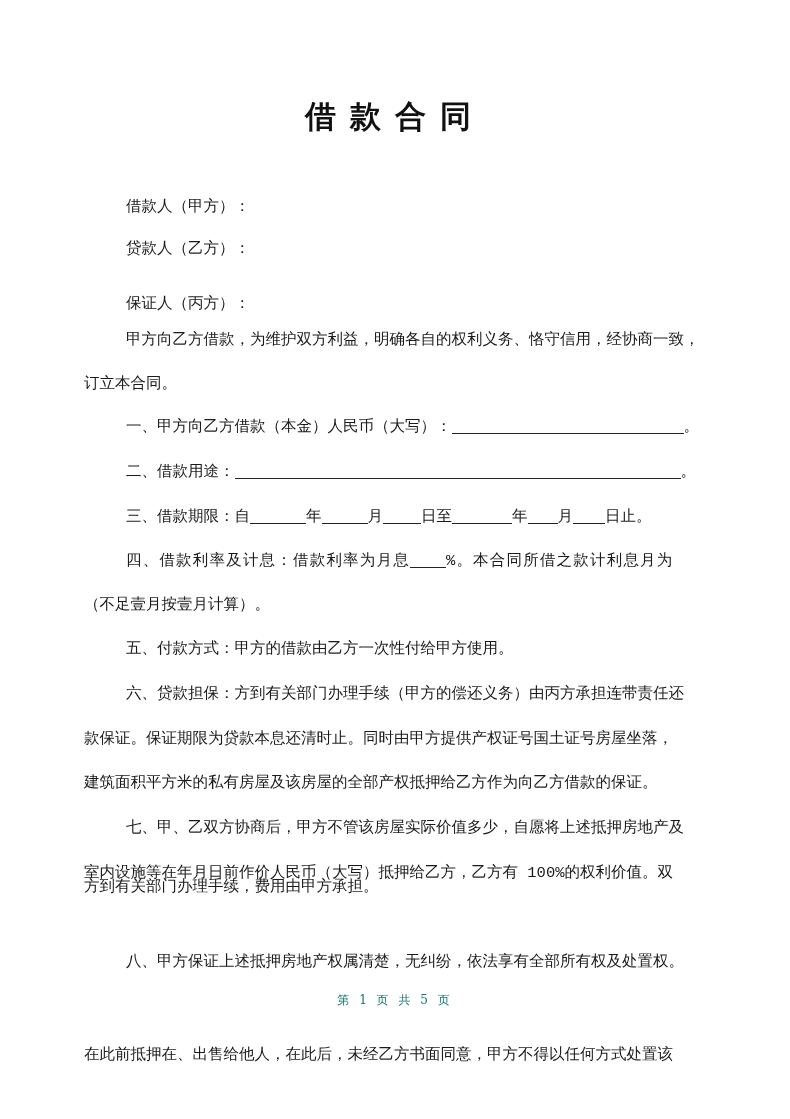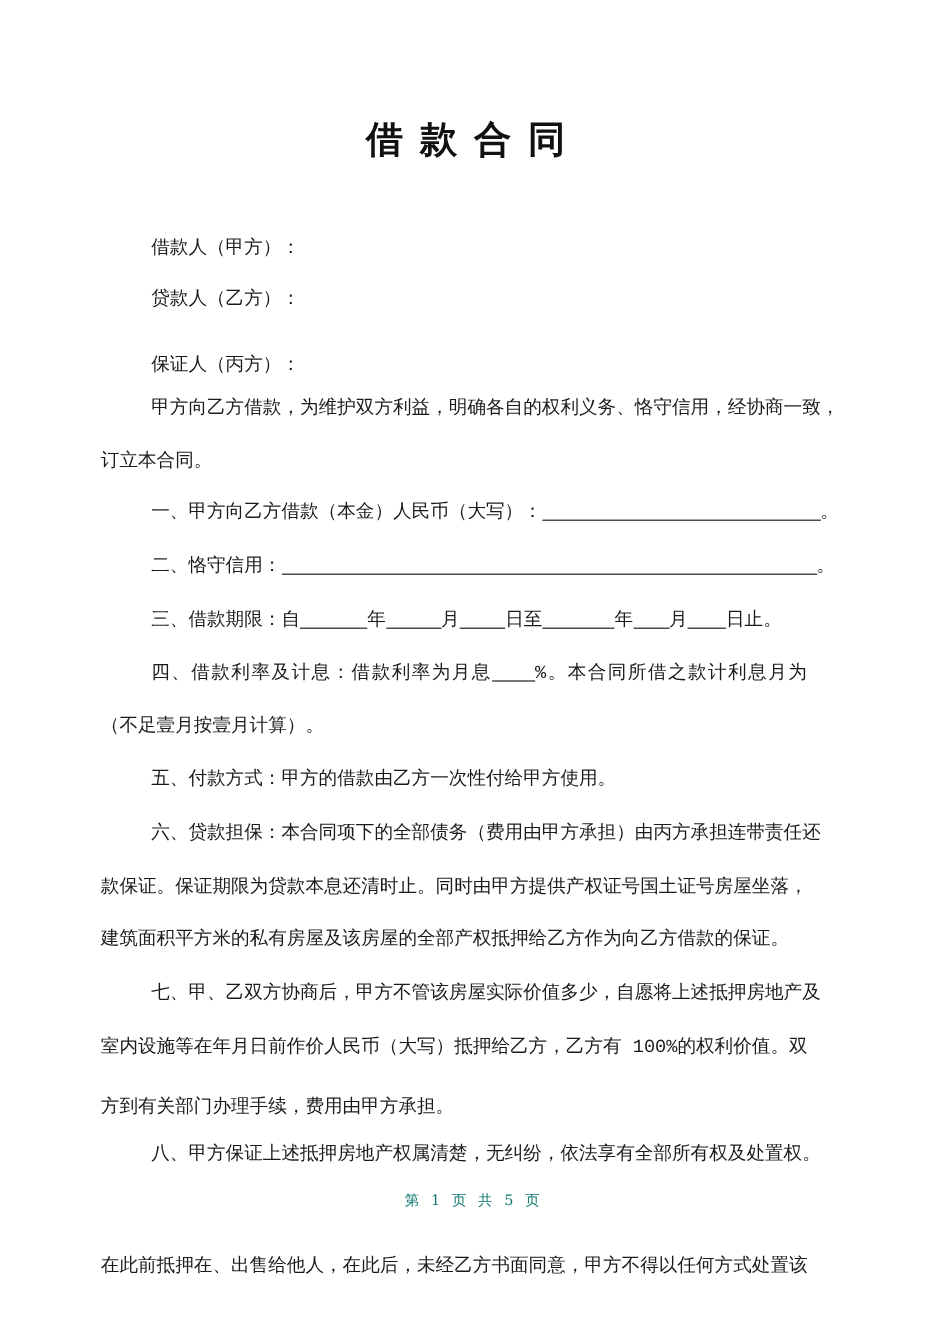--- a/index.html
+++ b/index.html
@@ -24,39 +24,39 @@
   <div class="line ind" style="top:293px">保证人（丙方）：</div>
 
   <div class="line ind" style="top:329px">甲方向乙方借款，为维护双方利益，明确各自的权利义务、恪守信用，经协商一致，</div>
   <div class="line" style="top:373px">订立本合同。</div>
 
   <div class="line ind" style="top:416px">
     <span>一、甲方向乙方借款（本金）人民币（大写）：</span><span class="blank" style="width:232px"></span><span>。</span>
   </div>
 
   <div class="line ind" style="top:461px">
-    <span>二、恪守信用：</span><span class="blank" style="width:446px"></span><span>。</span>
+    <span>二、借款用途：</span><span class="blank" style="width:446px"></span><span>。</span>
   </div>
 
   <div class="line ind" style="top:506px">
     <span>三、借款期限：自</span><span class="blank" style="width:56px"></span><span>年</span><span class="blank" style="width:46px"></span><span>月</span><span class="blank" style="width:38px"></span><span>日至</span><span class="blank" style="width:60px"></span><span>年</span><span class="blank" style="width:30px"></span><span>月</span><span class="blank" style="width:32px"></span><span>日止。</span>
   </div>
 
   <div class="line ind" style="top:550px; letter-spacing:1.2px">
     <span>四、借款利率及计息：借款利率为月息</span><span class="blank" style="width:36px"></span><span>%。本合同所借之款计利息月为</span>
   </div>
   <div class="line" style="top:594px">（不足壹月按壹月计算）。</div>
 
   <div class="line ind" style="top:638px">五、付款方式：甲方的借款由乙方一次性付给甲方使用。</div>
 
-  <div class="line ind" style="top:683px">六、贷款担保：本合同项下的全部债务（费用由甲方承担）由丙方承担连带责任还</div>
+  <div class="line ind" style="top:683px">六、贷款担保：方到有关部门办理手续（甲方的偿还义务）由丙方承担连带责任还</div>
   <div class="line" style="top:728px">款保证。保证期限为贷款本息还清时止。同时由甲方提供产权证号国土证号房屋坐落，</div>
   <div class="line" style="top:772px">建筑面积平方米的私有房屋及该房屋的全部产权抵押给乙方作为向乙方借款的保证。</div>
 
   <div class="line ind" style="top:817px">七、甲、乙双方协商后，甲方不管该房屋实际价值多少，自愿将上述抵押房地产及</div>
   <div class="line" style="top:862px">室内设施等在年月日前作价人民币（大写）抵押给乙方，乙方有 100%的权利价值。双</div>
-  <div class="line" style="top:912px">方到有关部门办理手续，费用由甲方承担。</div>
+  <div class="line" style="top:876px">方到有关部门办理手续，费用由甲方承担。</div>
 
   <div class="line ind" style="top:951px">八、甲方保证上述抵押房地产权属清楚，无纠纷，依法享有全部所有权及处置权。</div>
   <div class="line" style="top:1044px">在此前抵押在、出售给他人，在此后，未经乙方书面同意，甲方不得以任何方式处置该</div>
 
   <div class="footer">第 1 页 共 5 页</div>
 </div>
 
 </body></html>

